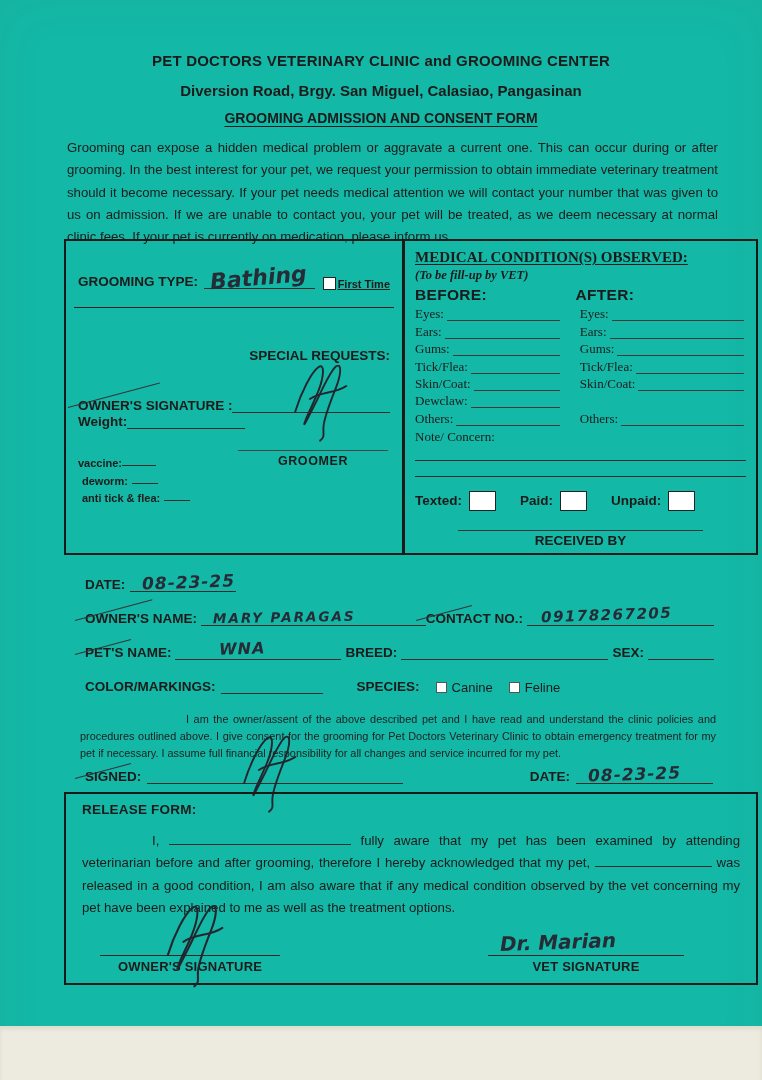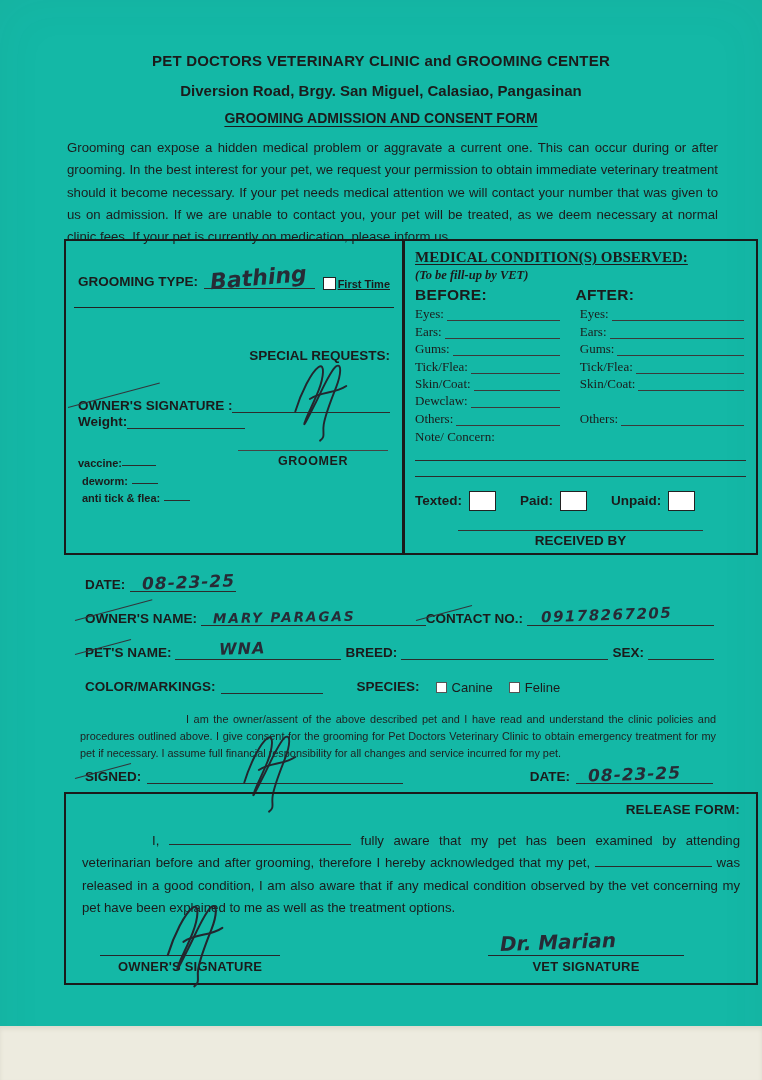--- a/index.html
+++ b/index.html
@@ -95,21 +95,21 @@
   
   .consent{position:absolute;top:711px;left:80px;width:636px;margin:0;
            font-size:10.9px;line-height:16.9px;text-align:justify;text-indent:106px;color:#1f1f1f;}
   
   .signed-row{position:absolute;top:763px;left:85px;width:628px;display:flex;align-items:flex-end;height:22px;justify-content:center;}
   .signed-line{width:256px;margin-left:6px;}
   .date2-line{width:137px;margin-left:6px;}
   
   .rbox{position:absolute;top:792px;left:64px;width:694px;height:193px;border:2.5px solid #1a1a1a;
         box-sizing:border-box;padding:8px 16px 0;}
-  .r-title{font-weight:bold;font-size:13.5px;letter-spacing:0.2px;text-align:right;}
+  .r-title{font-weight:bold;font-size:13.5px;letter-spacing:0.2px;}
   .r-body{margin:13px 0 0;font-size:13.2px;line-height:22.3px;text-align:justify;text-indent:70px;}
   .blank{display:inline-block;border-bottom:1.2px solid #2c2c2c;height:4px;}
   .blank-1{width:182px;}
   .blank-2{width:117px;}
   .r-sigs{position:absolute;left:30px;right:16px;bottom:9px;display:flex;justify-content:space-between;align-items:flex-end;}
   .r-sig{text-align:center;position:relative;}
   .r-sig-owner{width:180px;margin-left:4px;}
   .r-sig-vet{width:196px;margin-right:56px;}
   .r-line{border-bottom:1.5px solid #26262b;height:6px;position:relative;}
   .r-lbl{font-weight:bold;font-size:13px;margin-top:3px;letter-spacing:0.2px;}

